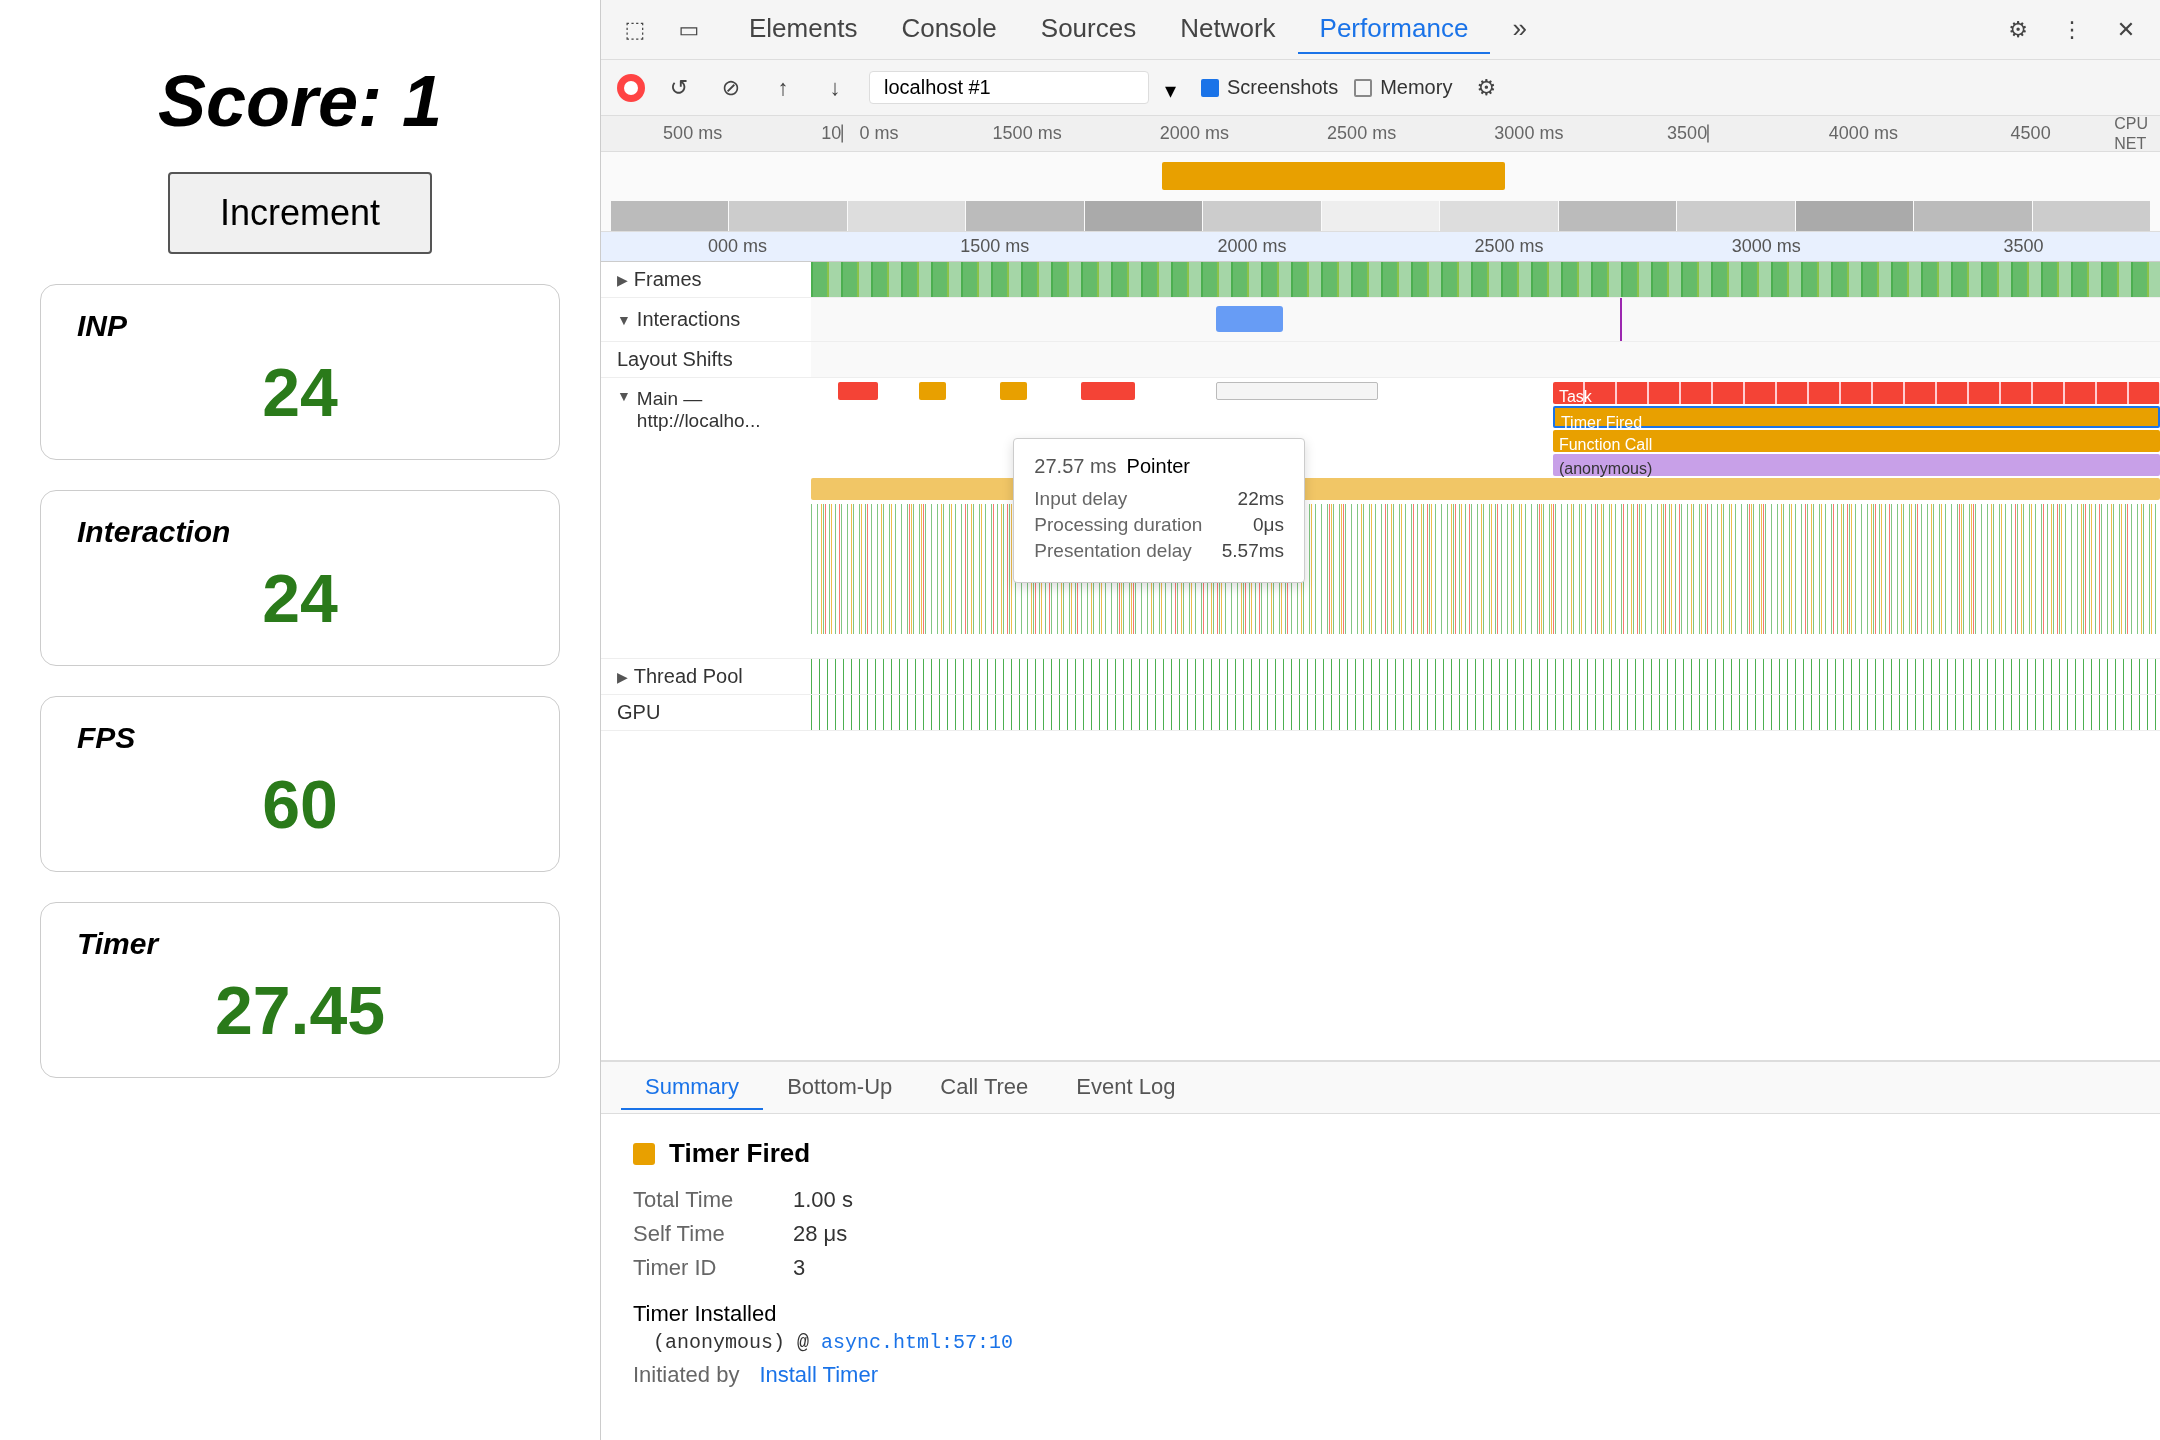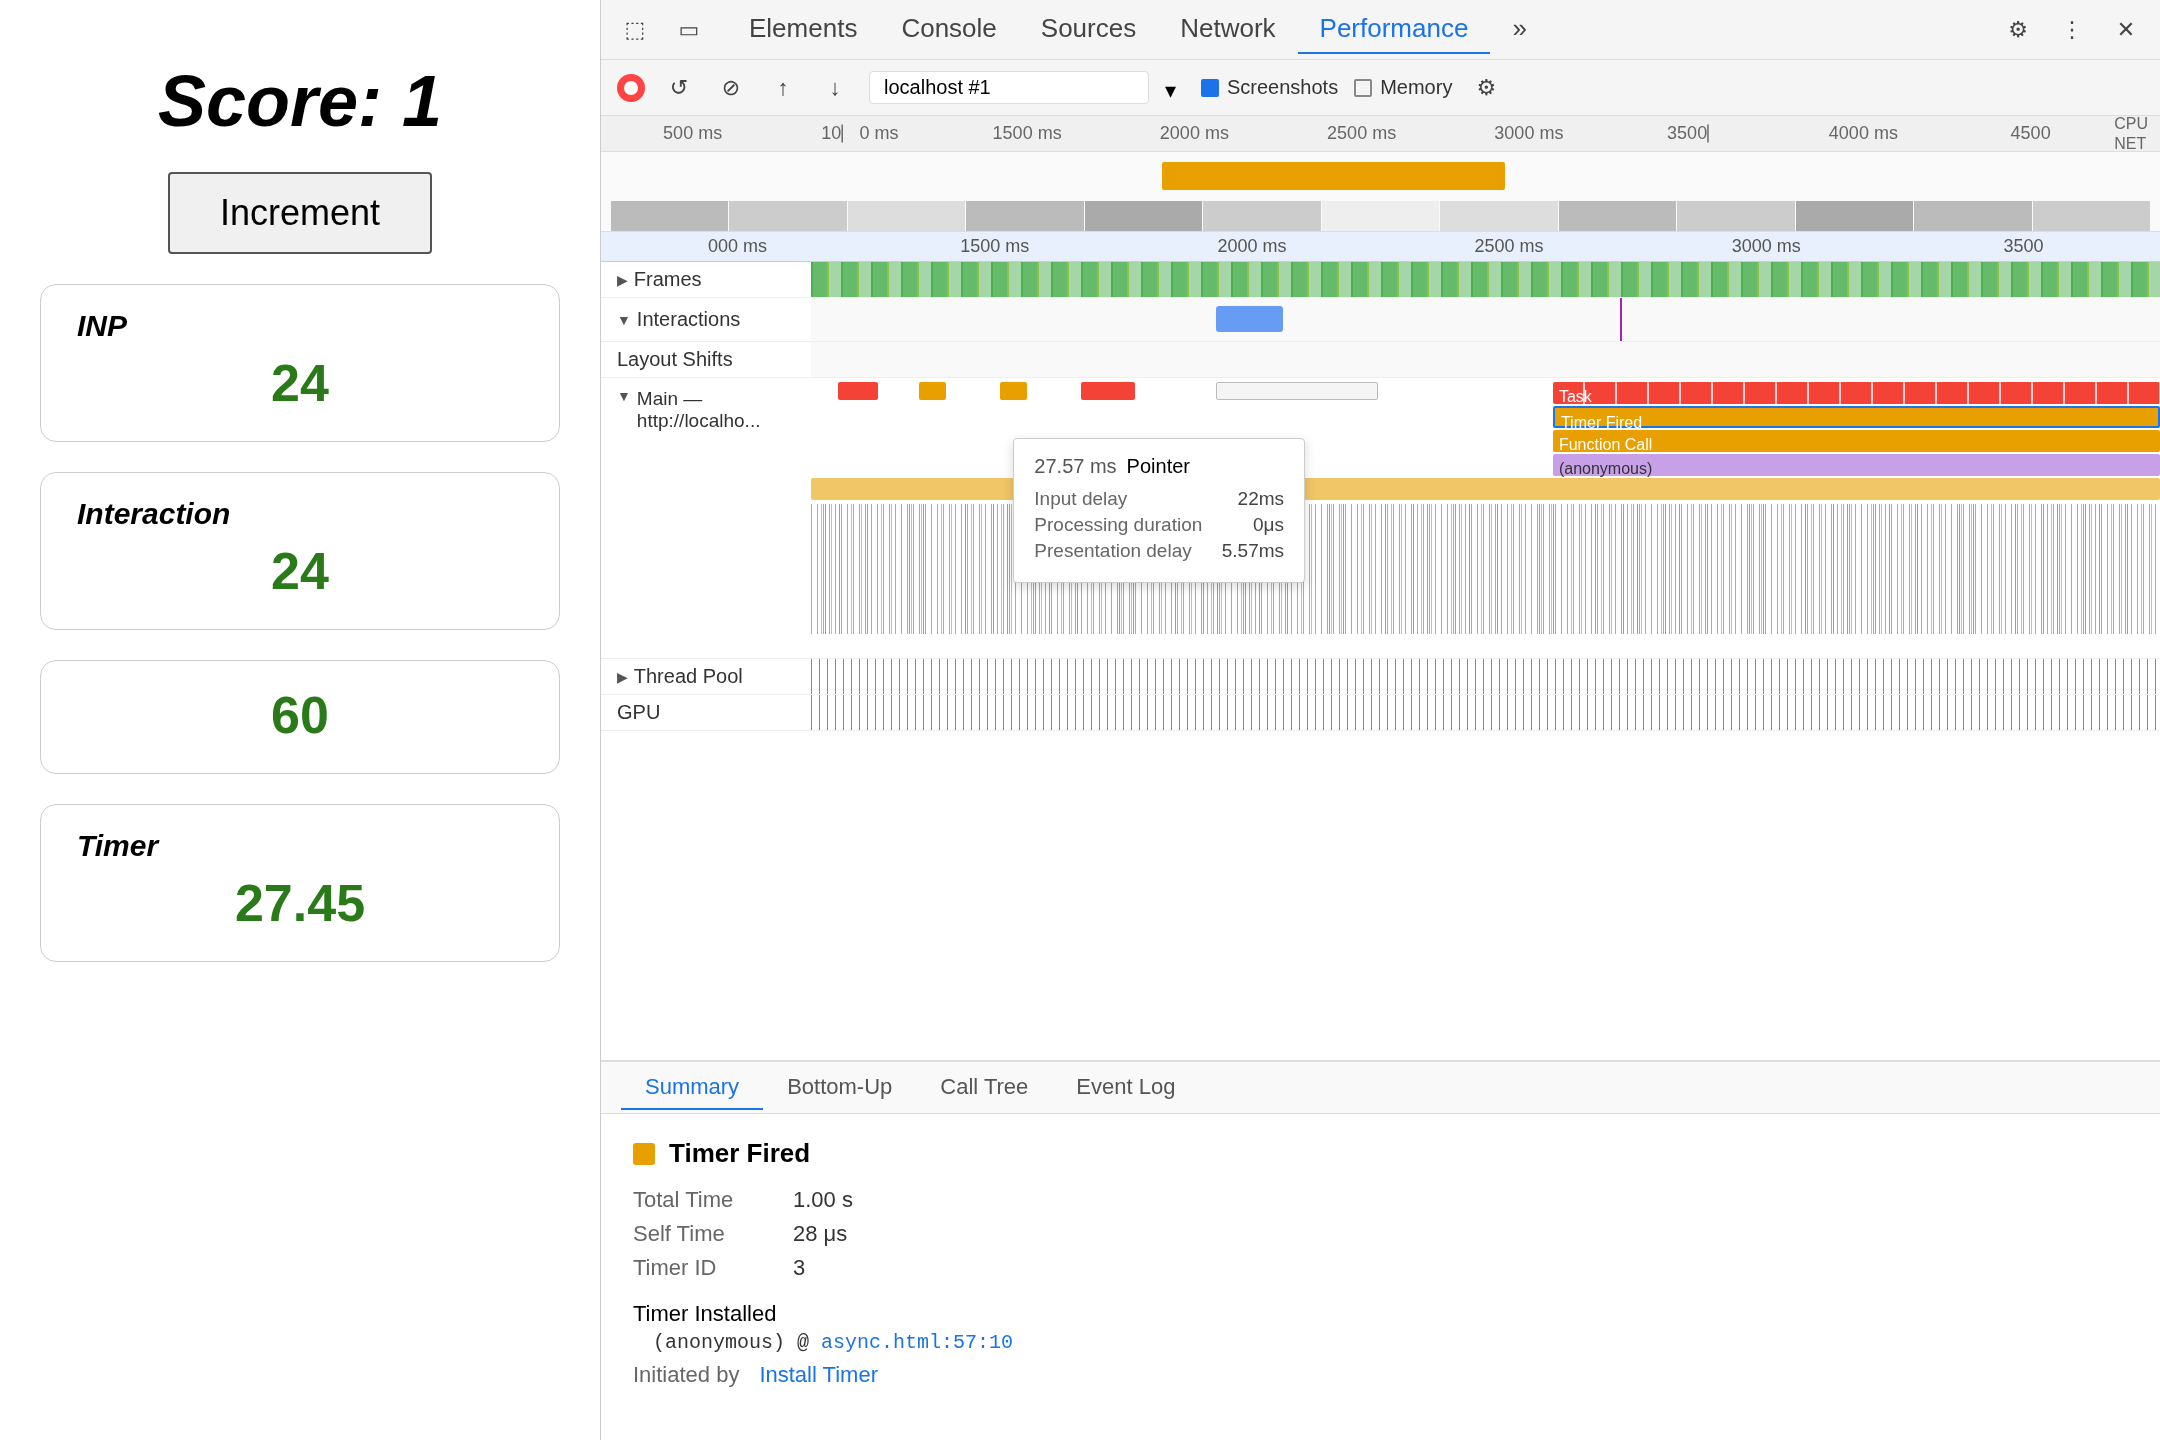--- a/index.html
+++ b/index.html
@@ -47,21 +47,21 @@
       flex-direction: column;
       gap: 10px;
     }
     .metric-label {
       font-size: 30px;
       font-style: italic;
       font-weight: 700;
       color: #000;
     }
     .metric-value {
-      font-size: 52px;
+      font-size: 68px;
       font-weight: 700;
       color: #2a7a1a;
       text-align: center;
     }
 
     
     .devtools-panel {
       flex: 1;
       display: flex;
       flex-direction: column;
@@ -453,20 +453,21 @@
     <span class="metric-label">INP</span>
     <span class="metric-value">24</span>
   </div>
 
   <div class="metric-card">
     <span class="metric-label">Interaction</span>
     <span class="metric-value">24</span>
   </div>
 
   <div class="metric-card">
+    <span class="metric-label">FPS</span>
     <span class="metric-value">60</span>
   </div>
 
   <div class="metric-card">
     <span class="metric-label">Timer</span>
     <span class="metric-value">27.45</span>
   </div>
 </div>
 
 <div class="devtools-panel">

